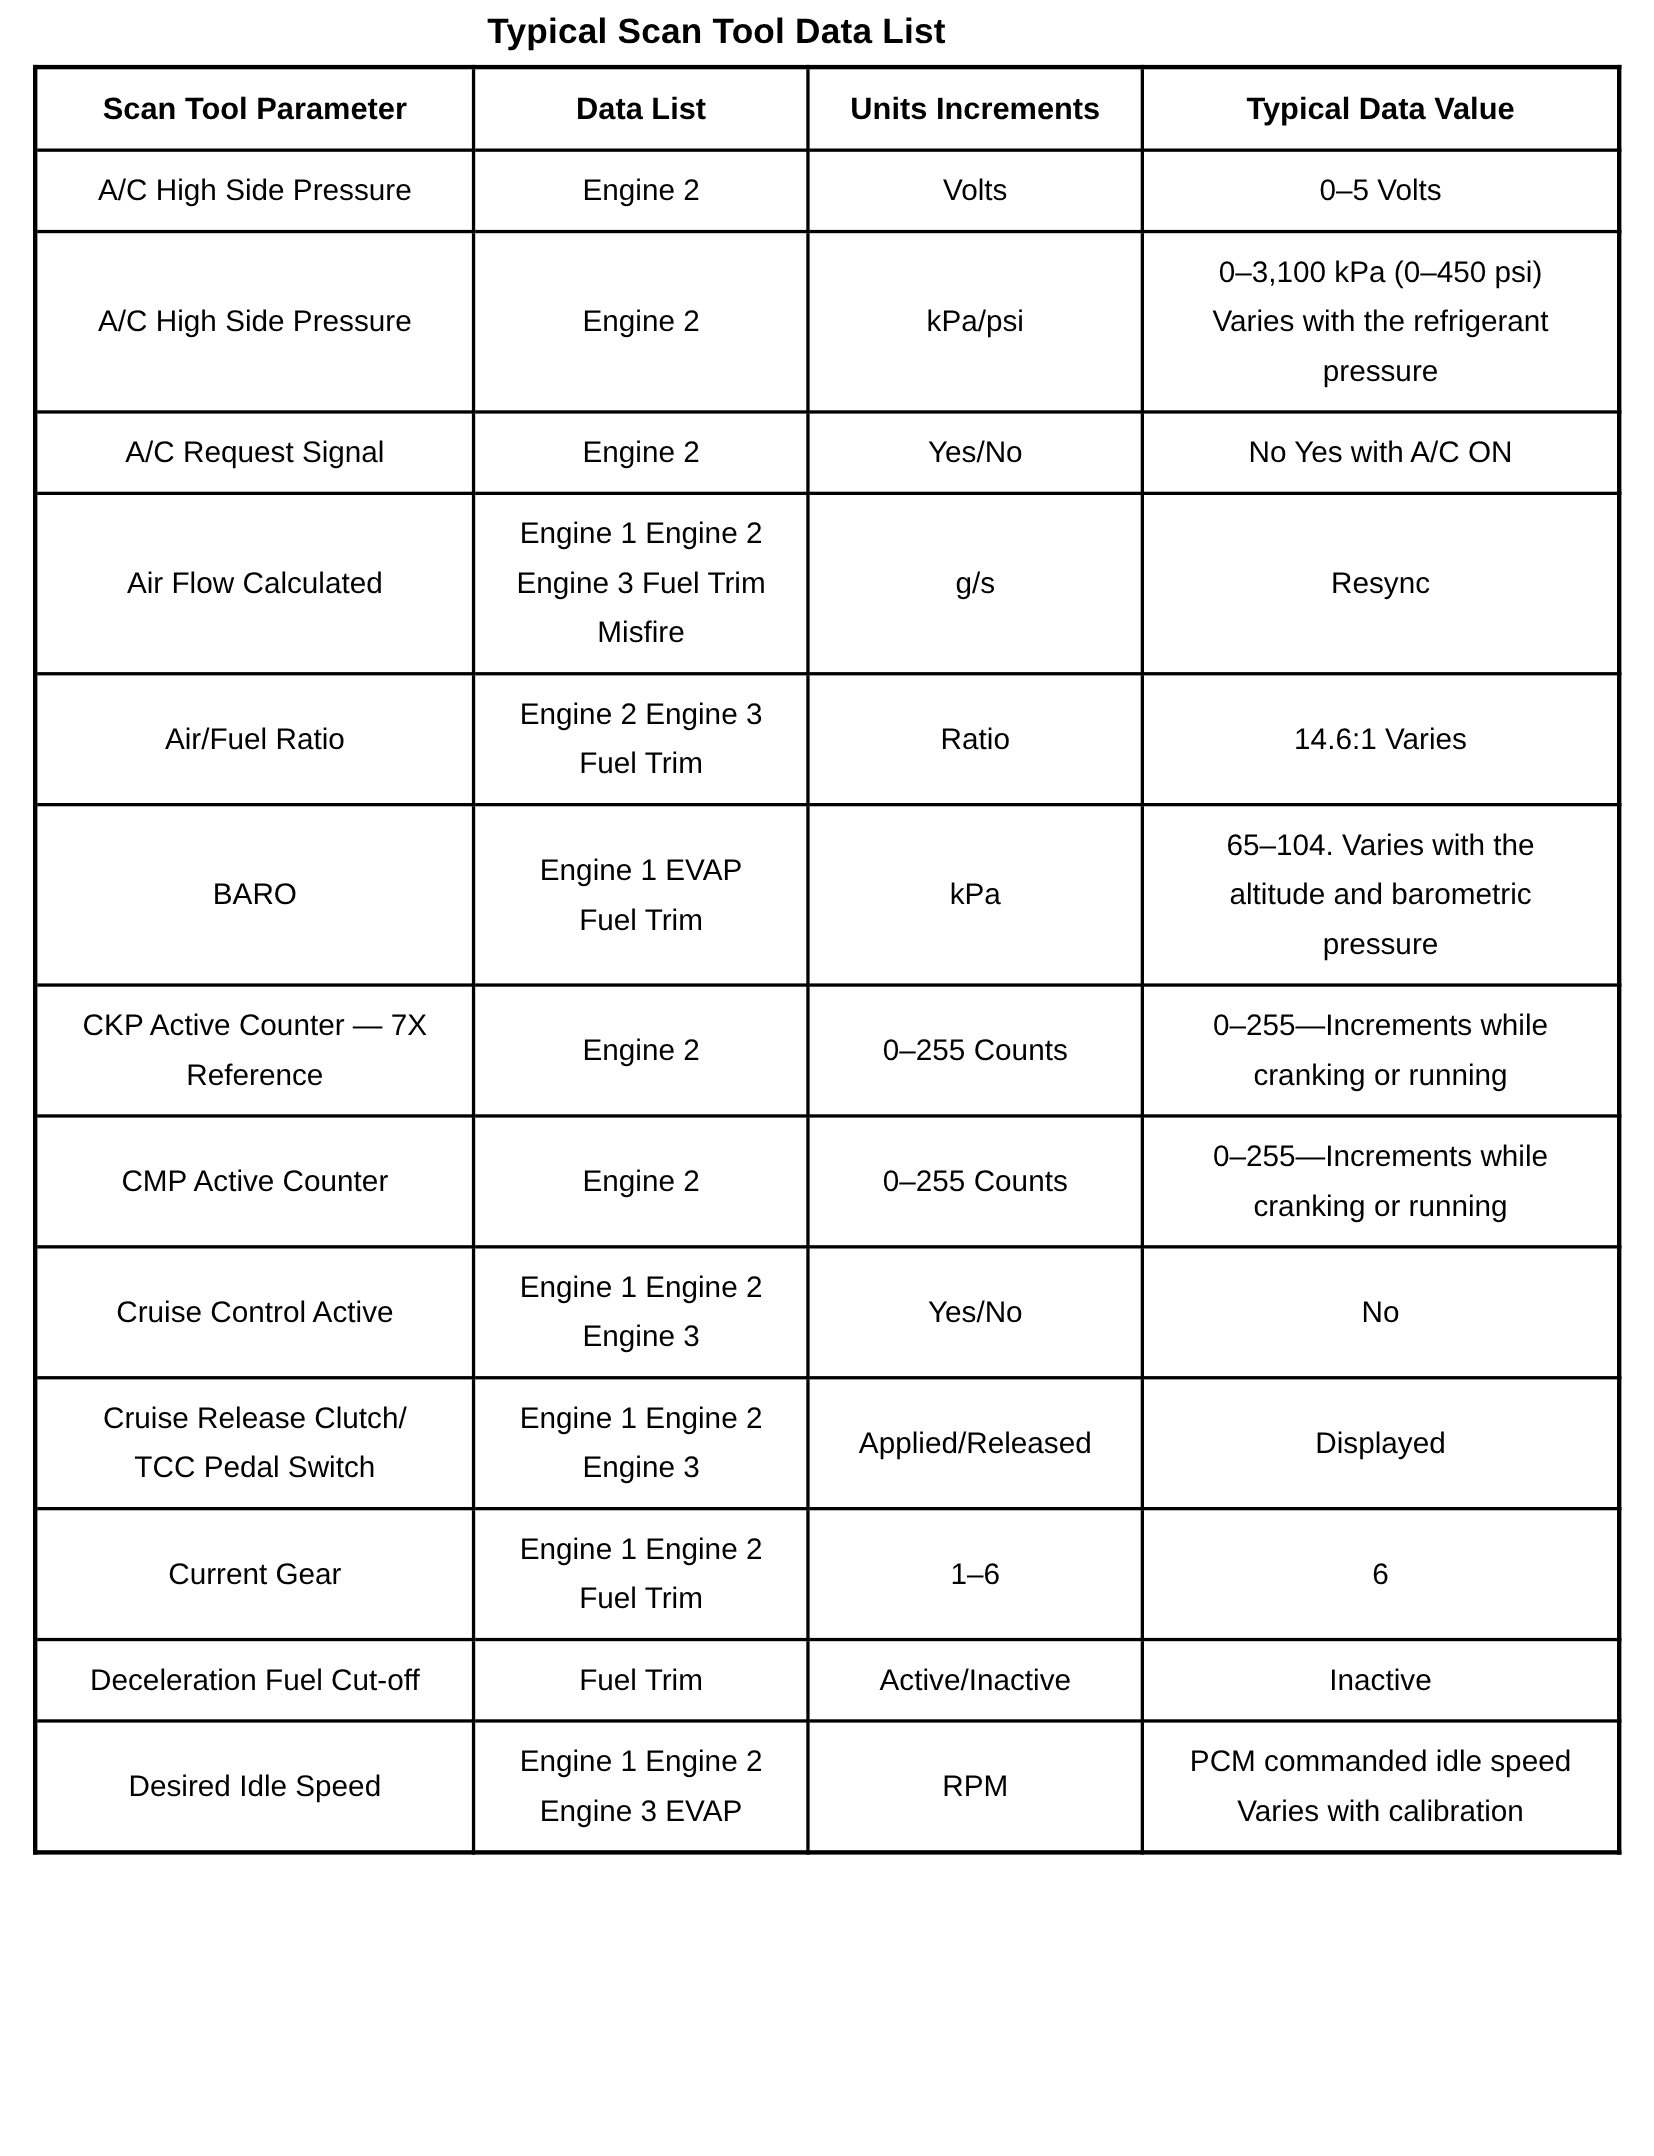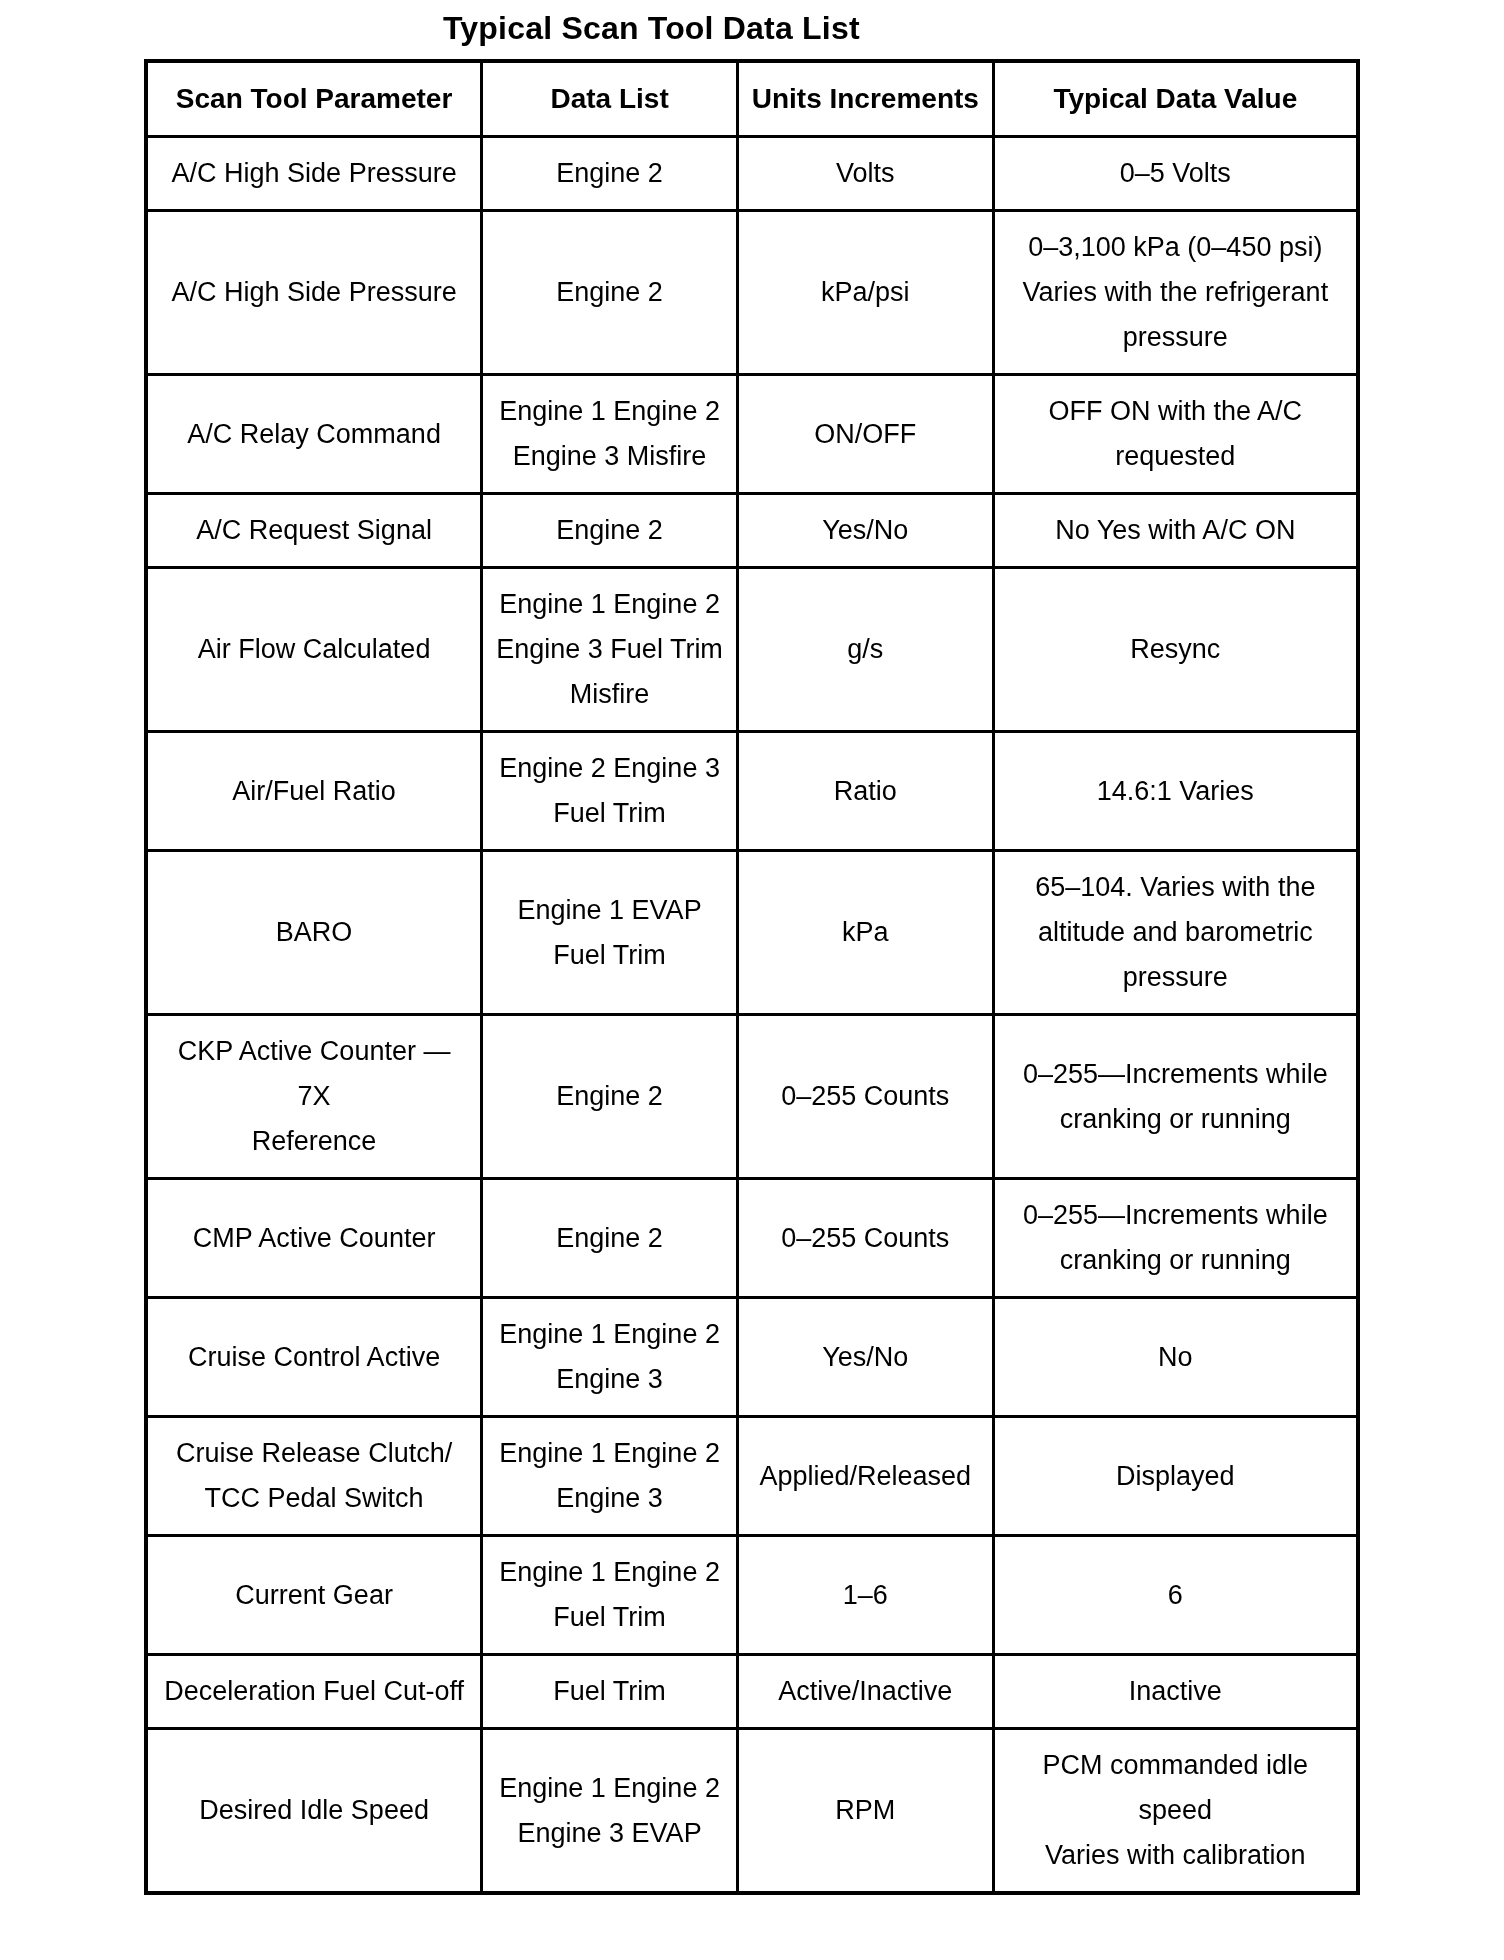--- a/index.html
+++ b/index.html
@@ -16,21 +16,21 @@
   }
   .page-title {
     font-weight: bold;
     font-size: 32px;
     letter-spacing: 0.2px;
     margin: 10px 0 12px 443px;
   }
   table.scan-table {
     border-collapse: collapse;
     table-layout: fixed;
-    width: 1216px;
+    width: 1444px;
     margin: 0 auto;
     border: 4px solid #000000;
   }
   col.c1 { width: 27.7%; }
   col.c2 { width: 21.1%; }
   col.c3 { width: 21.1%; }
   col.c4 { width: 30.1%; }
   th, td {
     border: 3px solid #000000;
     text-align: center;
@@ -75,28 +75,20 @@
       <td>Volts</td>
       <td>0–5 Volts</td>
     </tr>
     <tr>
       <td>A/C High Side Pressure</td>
       <td>Engine 2</td>
       <td>kPa/psi</td>
       <td>0–3,100 kPa (0–450 psi)
 Varies with the refrigerant
 pressure</td>
-    </tr>
-    <tr>
-      <td>A/C Relay Command</td>
-      <td>Engine 1 Engine 2
-Engine 3 Misfire</td>
-      <td>ON/OFF</td>
-      <td>OFF ON with the A/C
-requested</td>
     </tr>
     <tr>
       <td>A/C Request Signal</td>
       <td>Engine 2</td>
       <td>Yes/No</td>
       <td>No Yes with A/C ON</td>
     </tr>
     <tr>
       <td>Air Flow Calculated</td>
       <td>Engine 1 Engine 2

